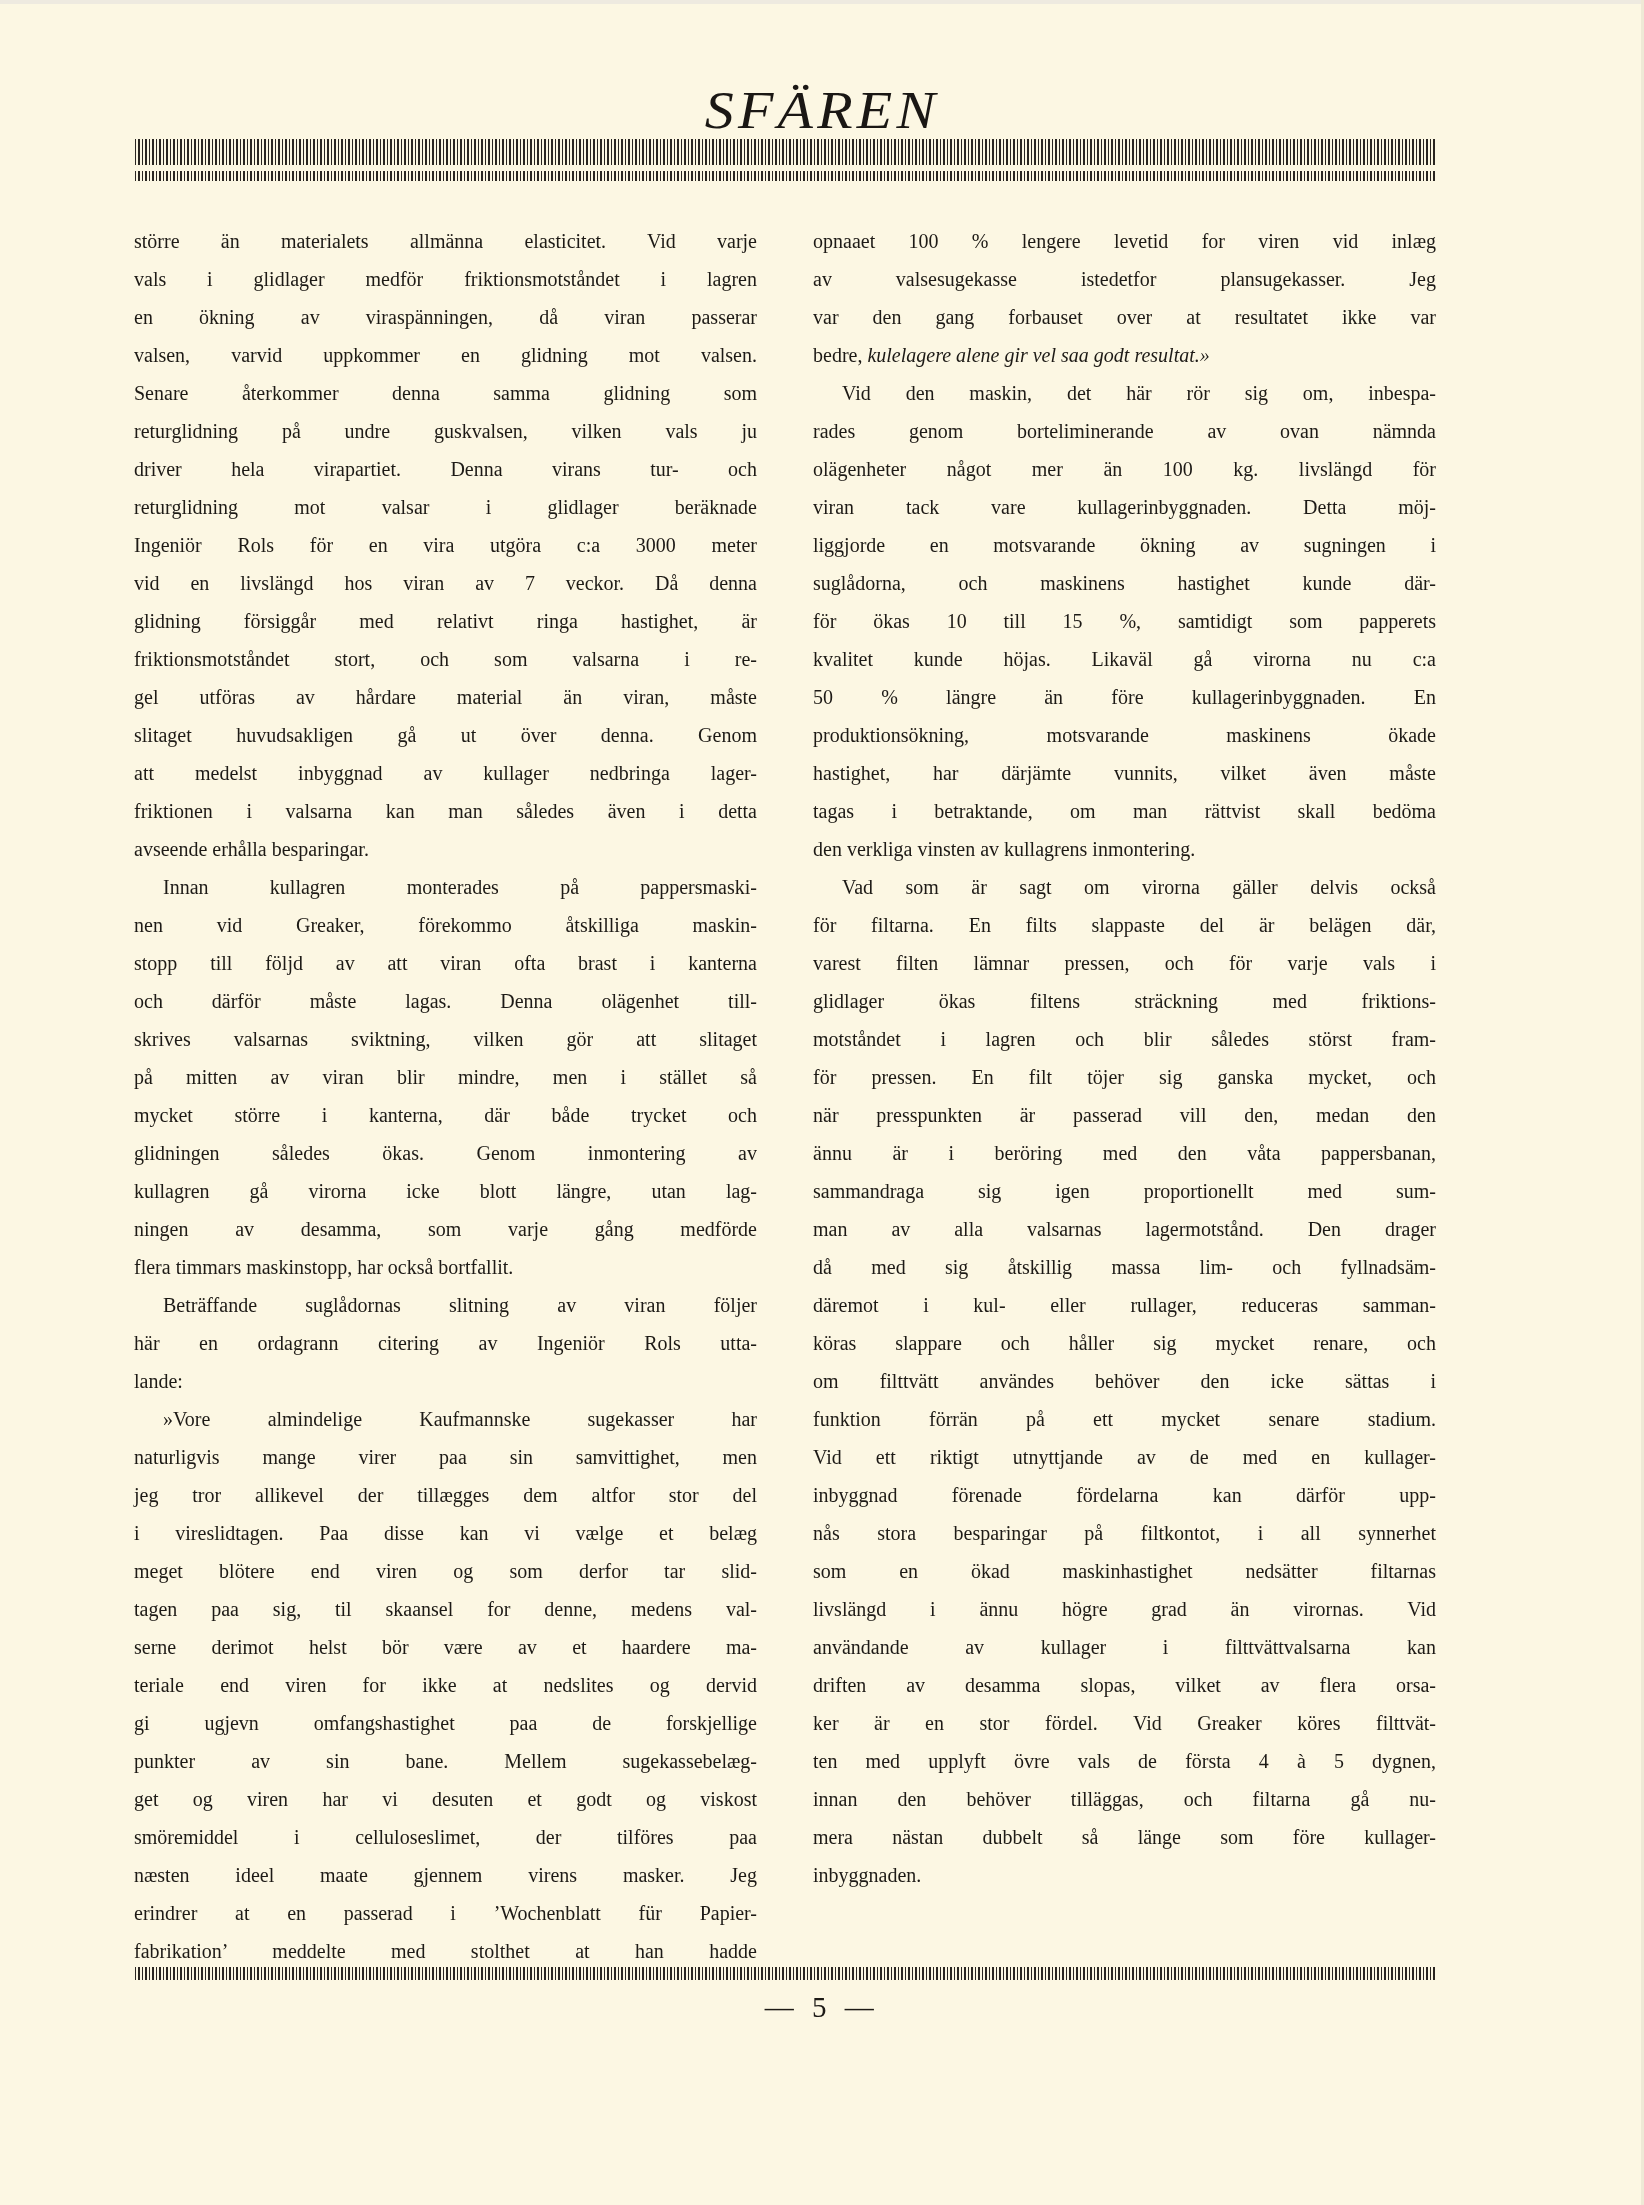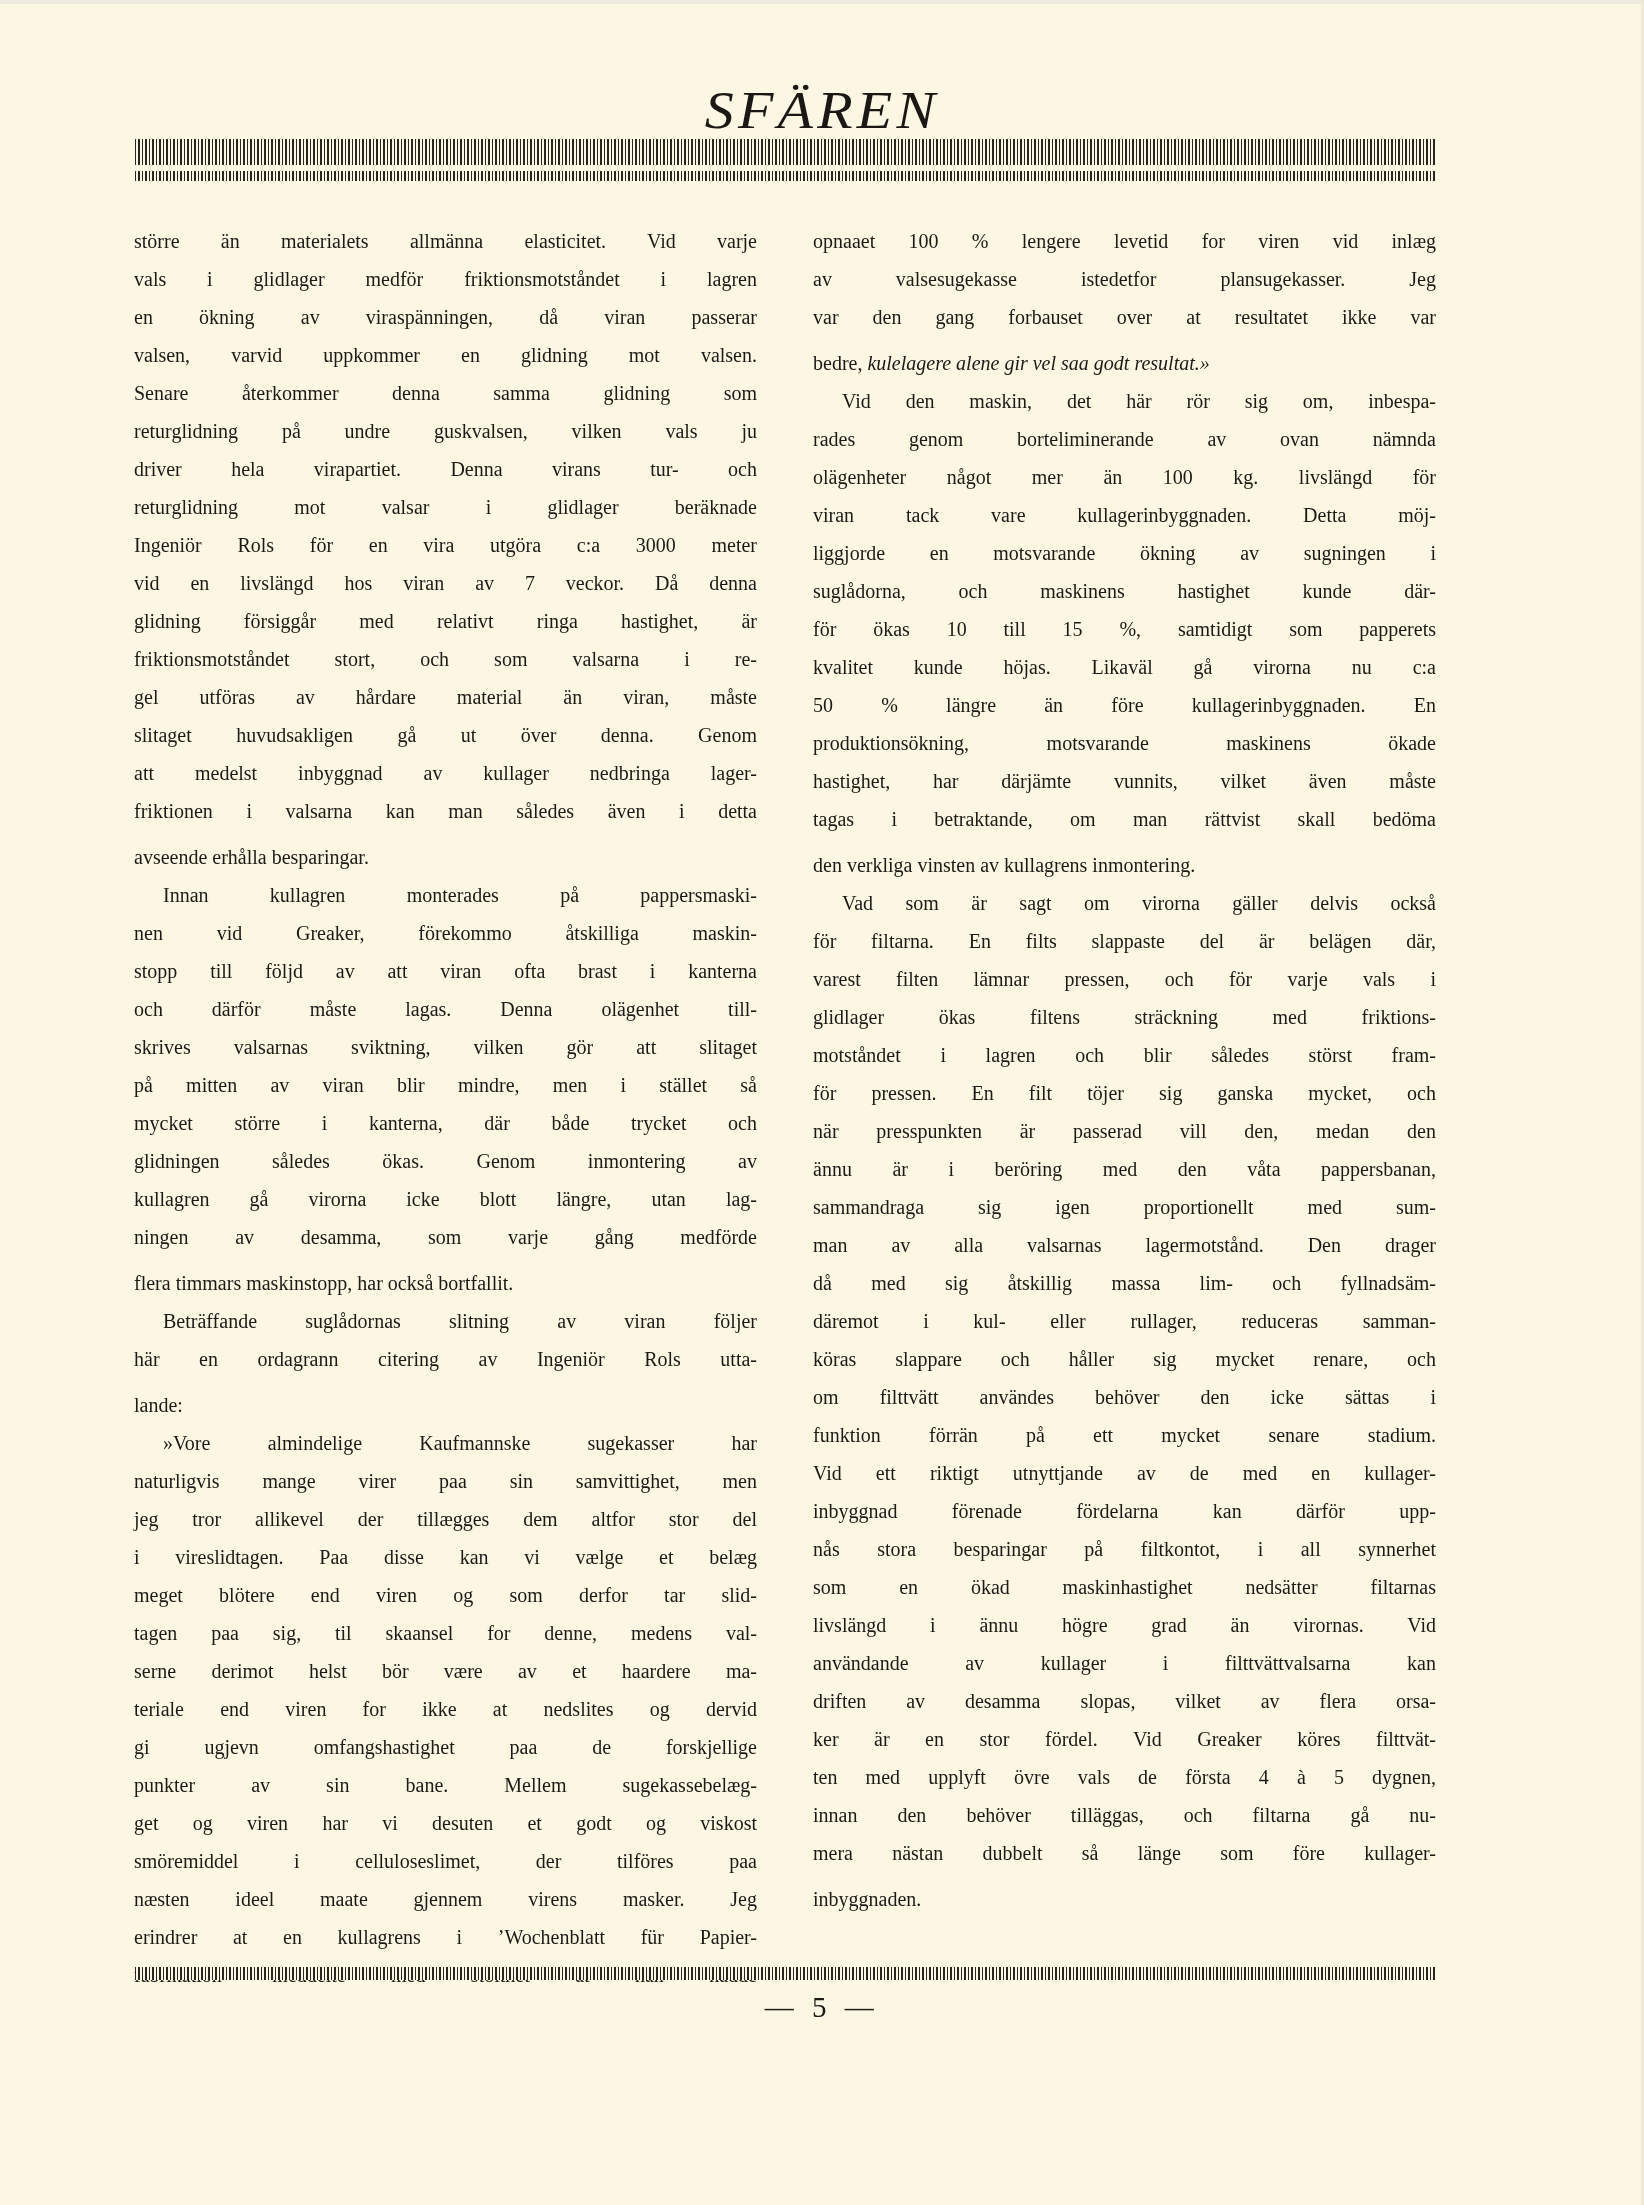--- a/index.html
+++ b/index.html
@@ -32,21 +32,21 @@
     font-size: 20px; line-height: 38px;
   }
   .col-left  { left: 134px; }
   .col-right { left: 813px; }
 
   .line {
     display: block; white-space: nowrap; height: 38px;
     text-align: justify; text-align-last: justify;
     overflow: visible;
   }
-  .line.last { text-align-last: left; margin-top: 8px; }
+  .line.last { text-align-last: left; }
   .line.indent { padding-left: 29px; }
   .ital { font-style: italic; }
 
   .page-number {
     position: absolute; left: 0; width: 1644px; top: 1991px;
     text-align: center; font-size: 29px; line-height: 33px; letter-spacing: 5.5px;
   }
 </style>
 </head>
 <body>
@@ -96,21 +96,21 @@
     <div class="line"><span>i vireslidtagen. Paa disse kan vi vælge et belæg</span></div>
     <div class="line"><span>meget blötere end viren og som derfor tar slid-</span></div>
     <div class="line"><span>tagen paa sig, til skaansel for denne, medens val-</span></div>
     <div class="line"><span>serne derimot helst bör være av et haardere ma-</span></div>
     <div class="line"><span>teriale end viren for ikke at nedslites og dervid</span></div>
     <div class="line"><span>gi ugjevn omfangshastighet paa de forskjellige</span></div>
     <div class="line"><span>punkter av sin bane. Mellem sugekassebelæg-</span></div>
     <div class="line"><span>get og viren har vi desuten et godt og viskost</span></div>
     <div class="line"><span>smöremiddel i celluloseslimet, der tilföres paa</span></div>
     <div class="line"><span>næsten ideel maate gjennem virens masker. Jeg</span></div>
-    <div class="line"><span>erindrer at en kullagrens i ’Wochenblatt für Papier-</span></div>
+    <div class="line"><span>erindrer at en passerad i ’Wochenblatt für Papier-</span></div>
     <div class="line"><span>fabrikation’ meddelte med stolthet at han hadde</span></div>
   </div>
 <div class="column col-right">
     <div class="line"><span>opnaaet 100 % lengere levetid for viren vid inlæg</span></div>
     <div class="line"><span>av valsesugekasse istedetfor plansugekasser. Jeg</span></div>
     <div class="line"><span>var den gang forbauset over at resultatet ikke var</span></div>
     <div class="line last"><span>bedre, </span><span class="ital">kulelagere alene gir vel saa godt resultat.»</span></div>
     <div class="line indent"><span>Vid den maskin, det här rör sig om, inbespa-</span></div>
     <div class="line"><span>rades genom borteliminerande av ovan nämnda</span></div>
     <div class="line"><span>olägenheter något mer än 100 kg. livslängd för</span></div>

